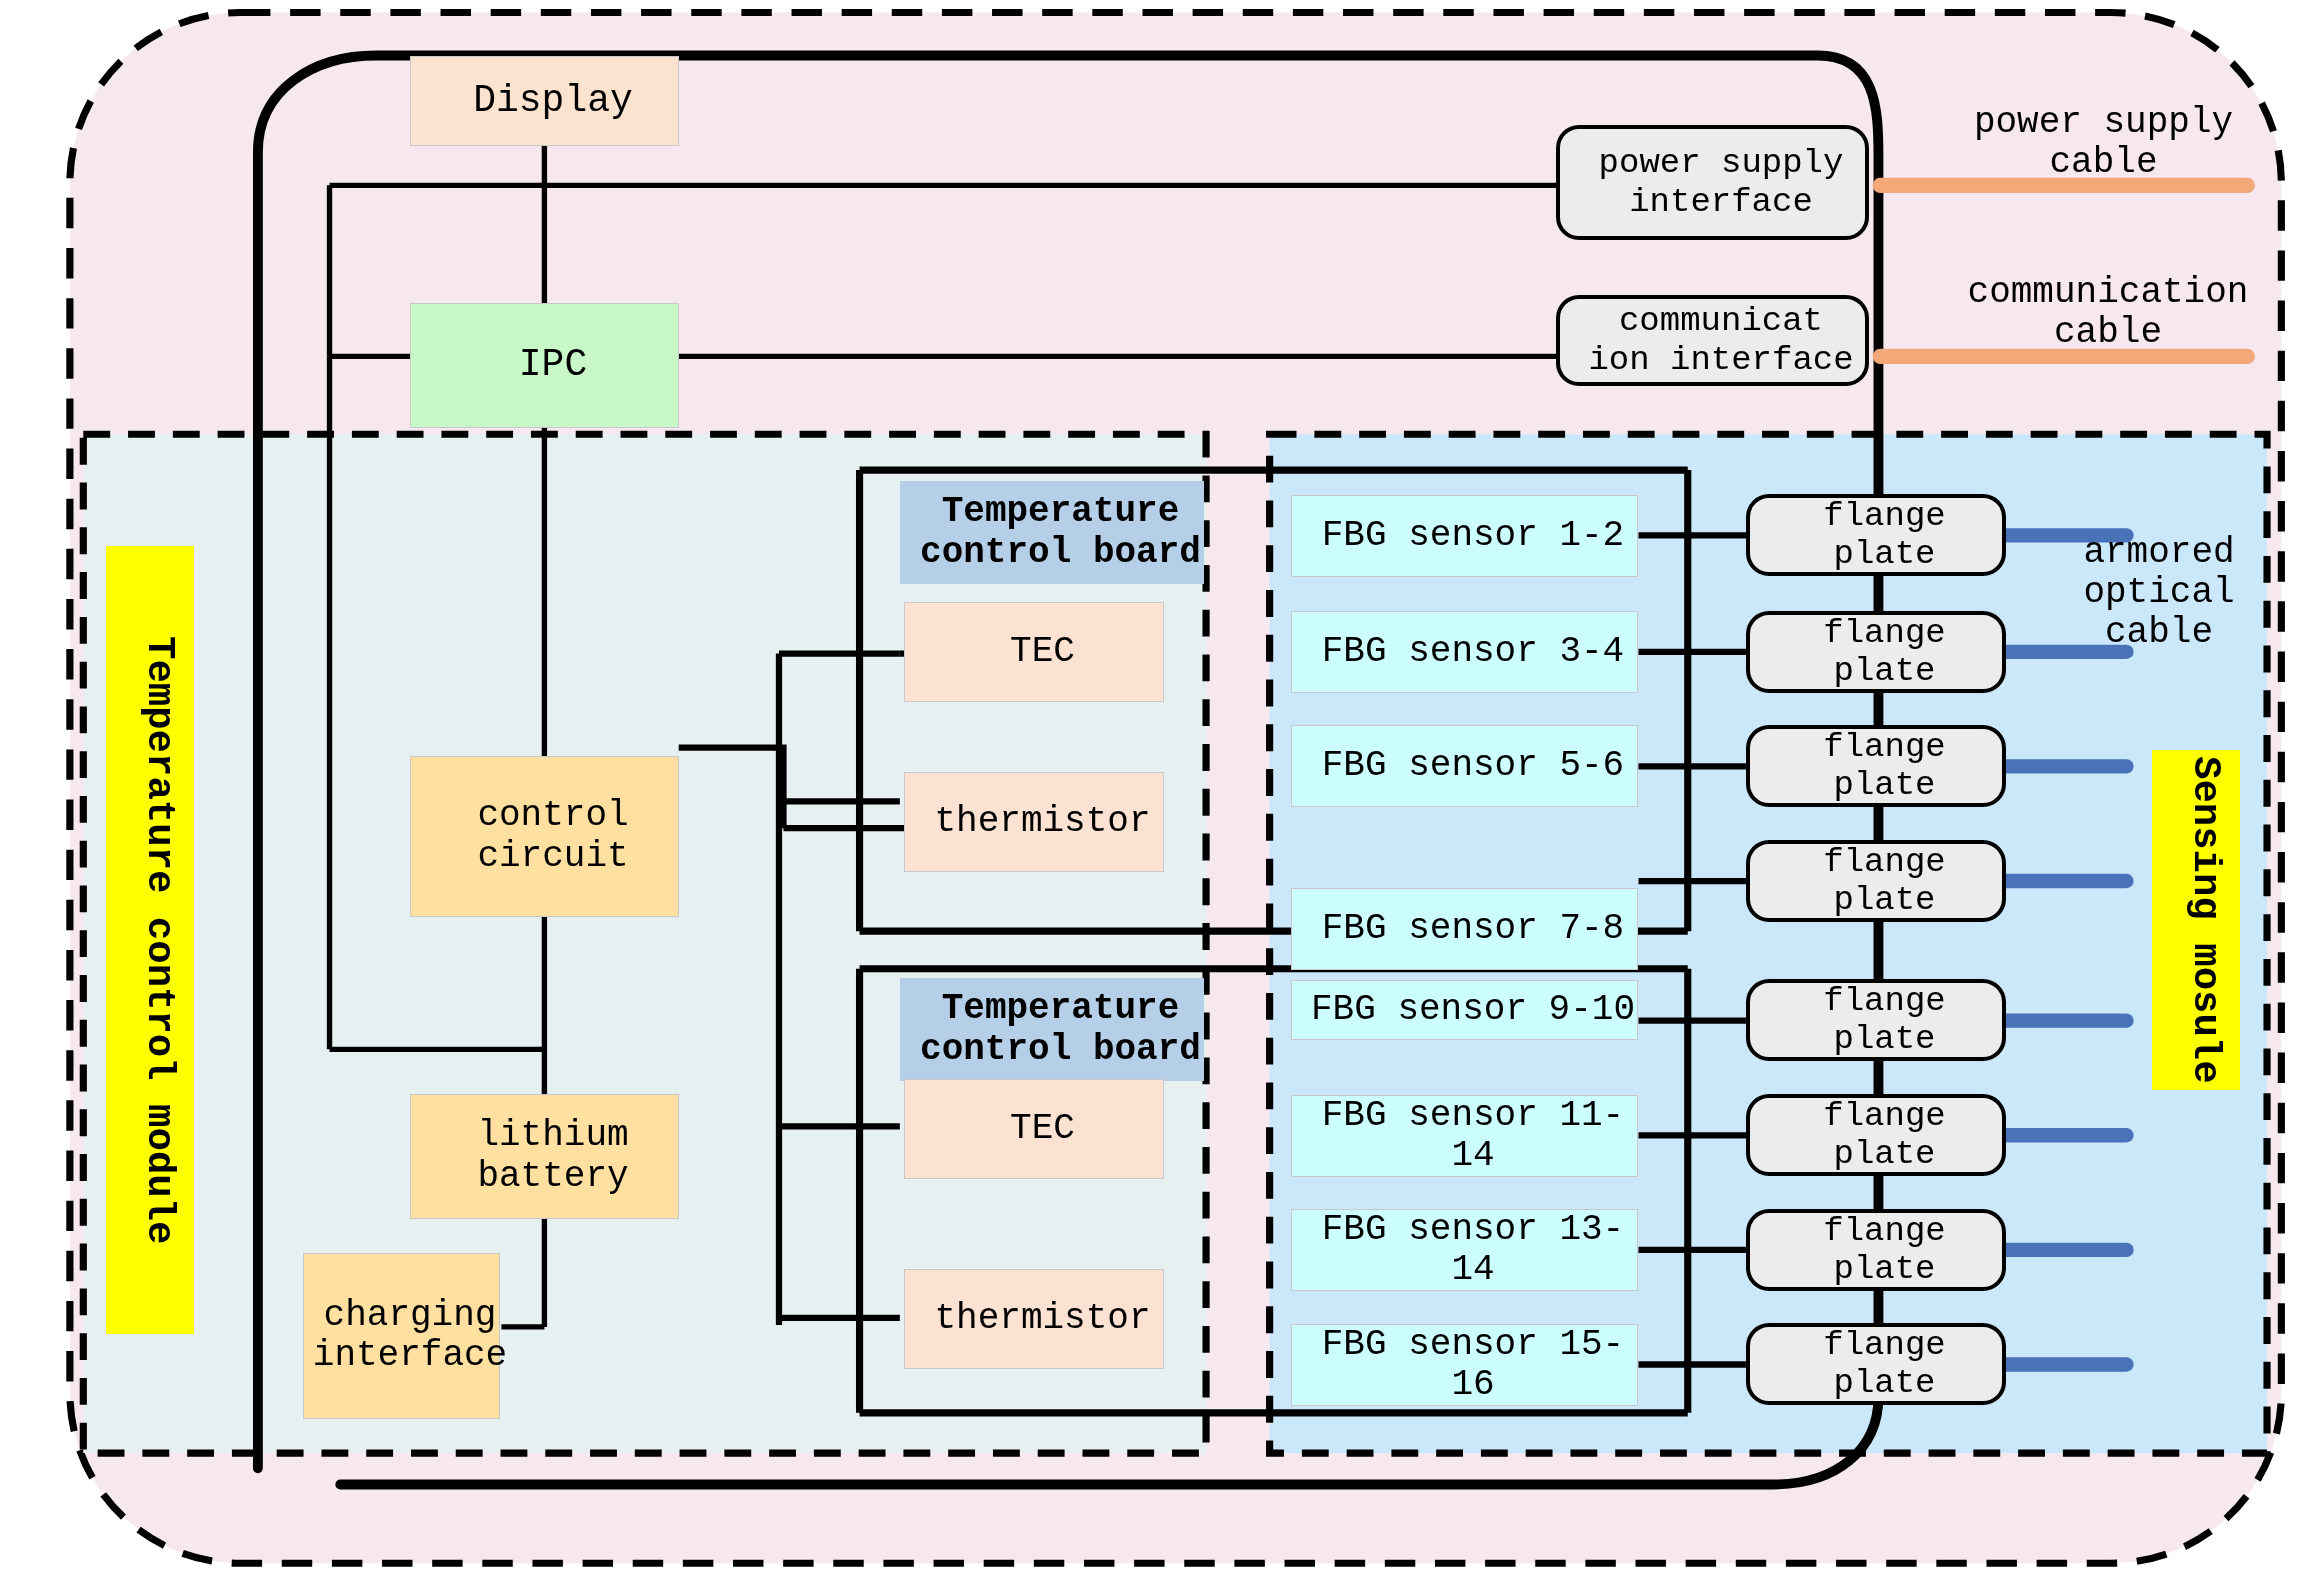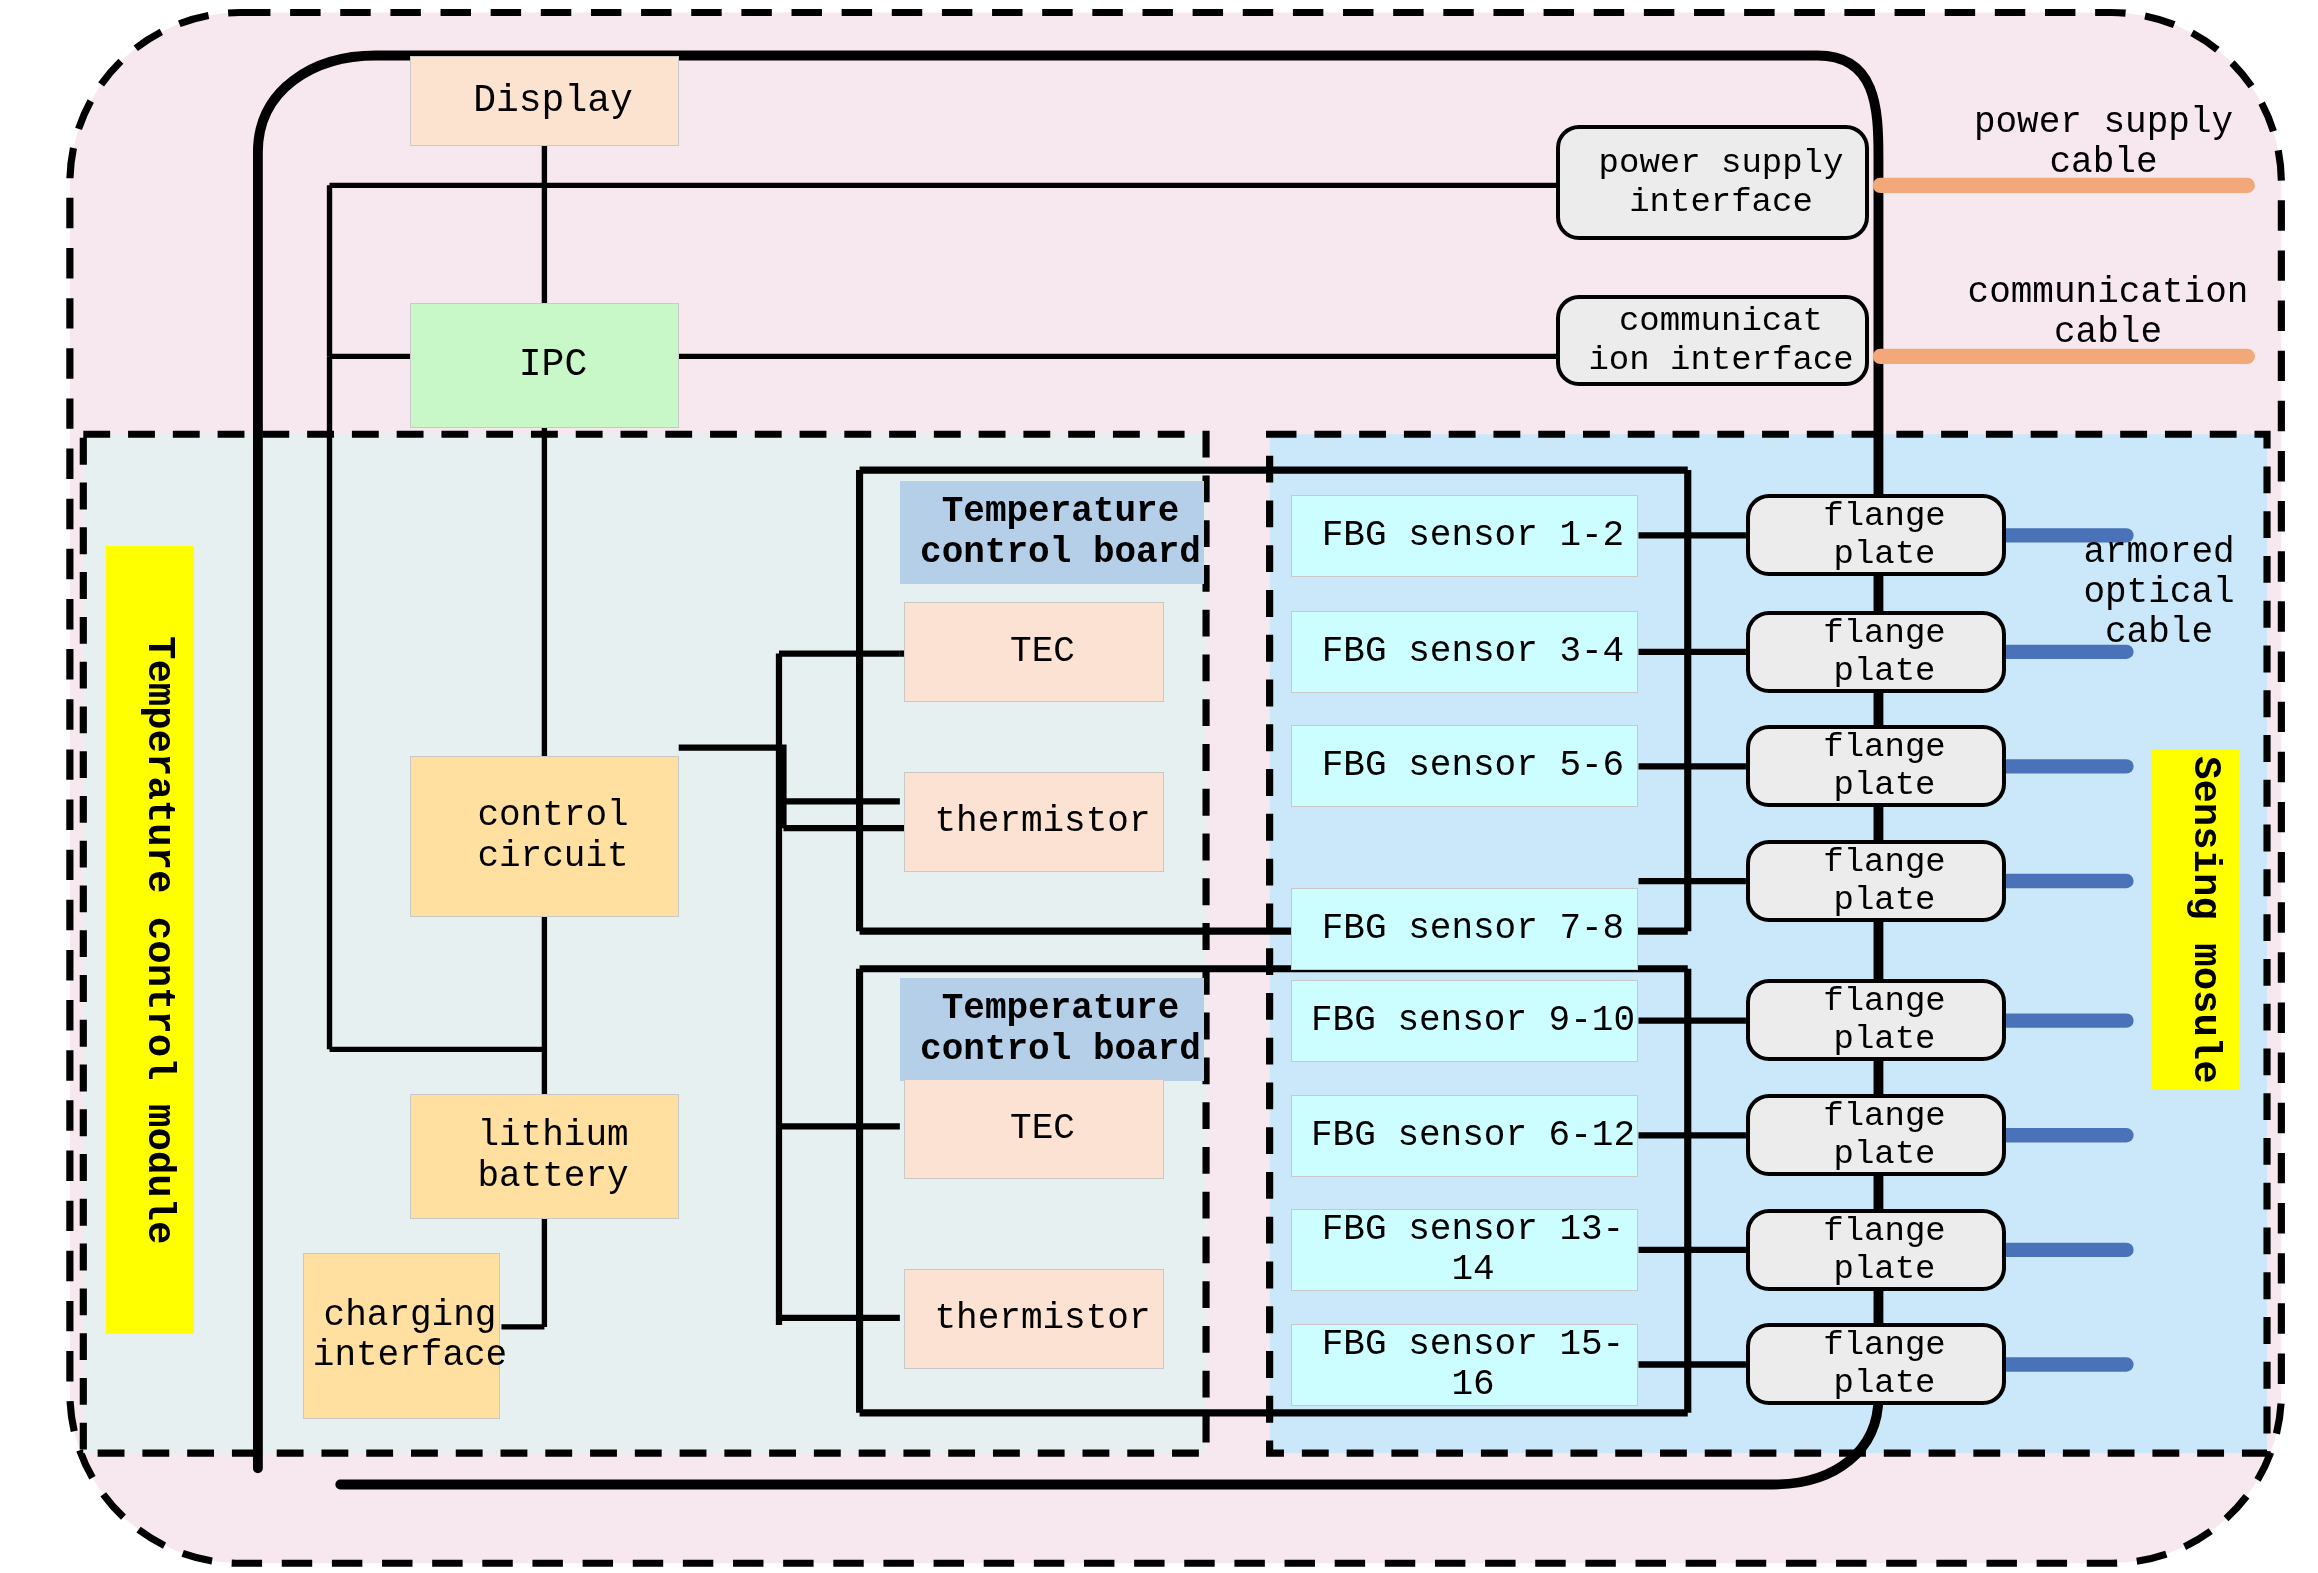--- a/index.html
+++ b/index.html
@@ -184,25 +184,25 @@
   <div class="node blk" style="left:1291px;top:611px;width:347px;height:82px;background:#ccfdff;font-size:36px;">
     <span>FBG sensor 3-4</span>
   </div>
   <div class="node blk" style="left:1291px;top:725px;width:347px;height:82px;background:#ccfdff;font-size:36px;">
     <span>FBG sensor 5-6</span>
   </div>
   <div class="node blk" style="left:1291px;top:888px;width:347px;height:82px;background:#ccfdff;font-size:36px;">
     <span>FBG sensor 7-8</span>
   </div>
 
-  <div class="node blk" style="left:1291px;top:980px;width:347px;height:82px;background:#ccfdff;font-size:36px;">
+  <div class="node blk" style="left:1291px;top:980px;width:347px;height:60px;background:#ccfdff;font-size:36px;">
     <span>FBG sensor 9-10</span>
   </div>
   <div class="node blk" style="left:1291px;top:1095px;width:347px;height:82px;background:#ccfdff;font-size:36px;">
-    <span>FBG sensor 6-12</span>
+    <span>FBG sensor 11-14</span>
   </div>
   <div class="node blk" style="left:1291px;top:1209px;width:347px;height:82px;background:#ccfdff;font-size:36px;">
     <span>FBG sensor 13-14</span>
   </div>
   <div class="node blk" style="left:1291px;top:1324px;width:347px;height:82px;background:#ccfdff;font-size:36px;justify-content:center;">
     <span>FBG sensor 15-16</span>
   </div>
 
   <div class="node rounded" style="left:1746px;top:494px;width:260px;height:82px;font-size:34px;">
     <span>flange plate</span>

